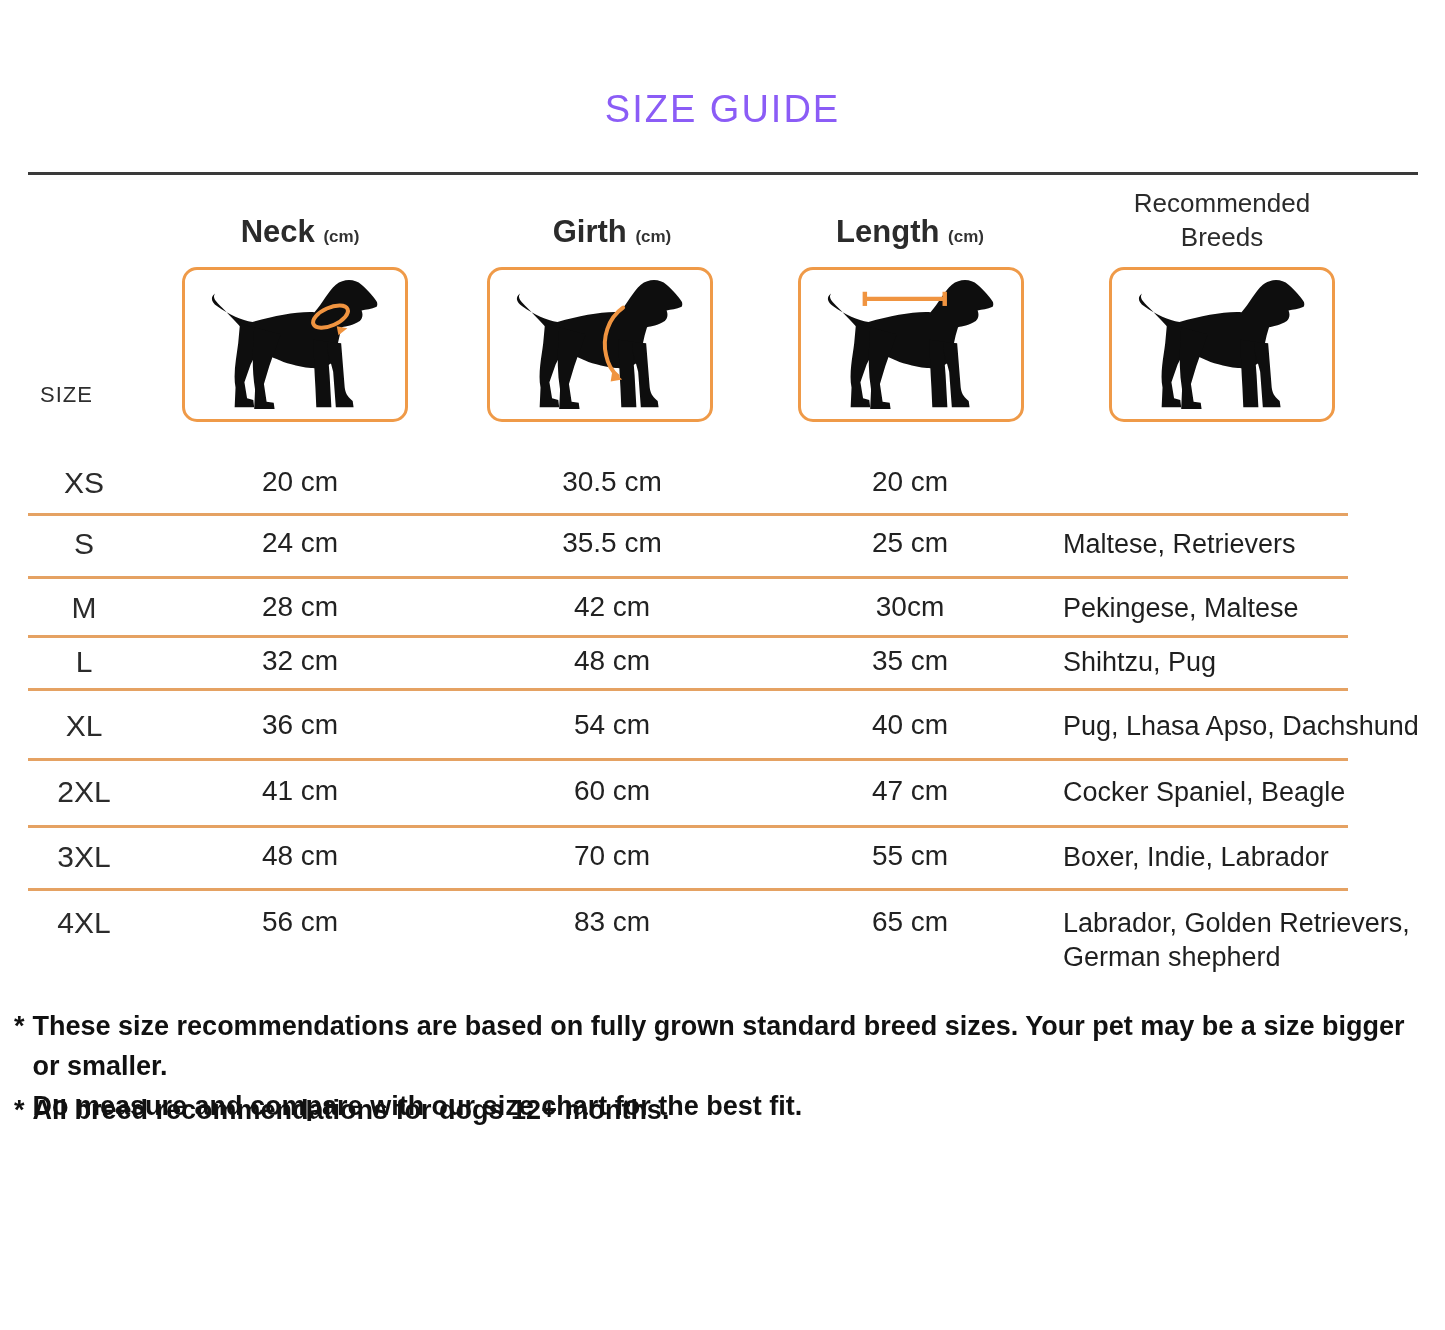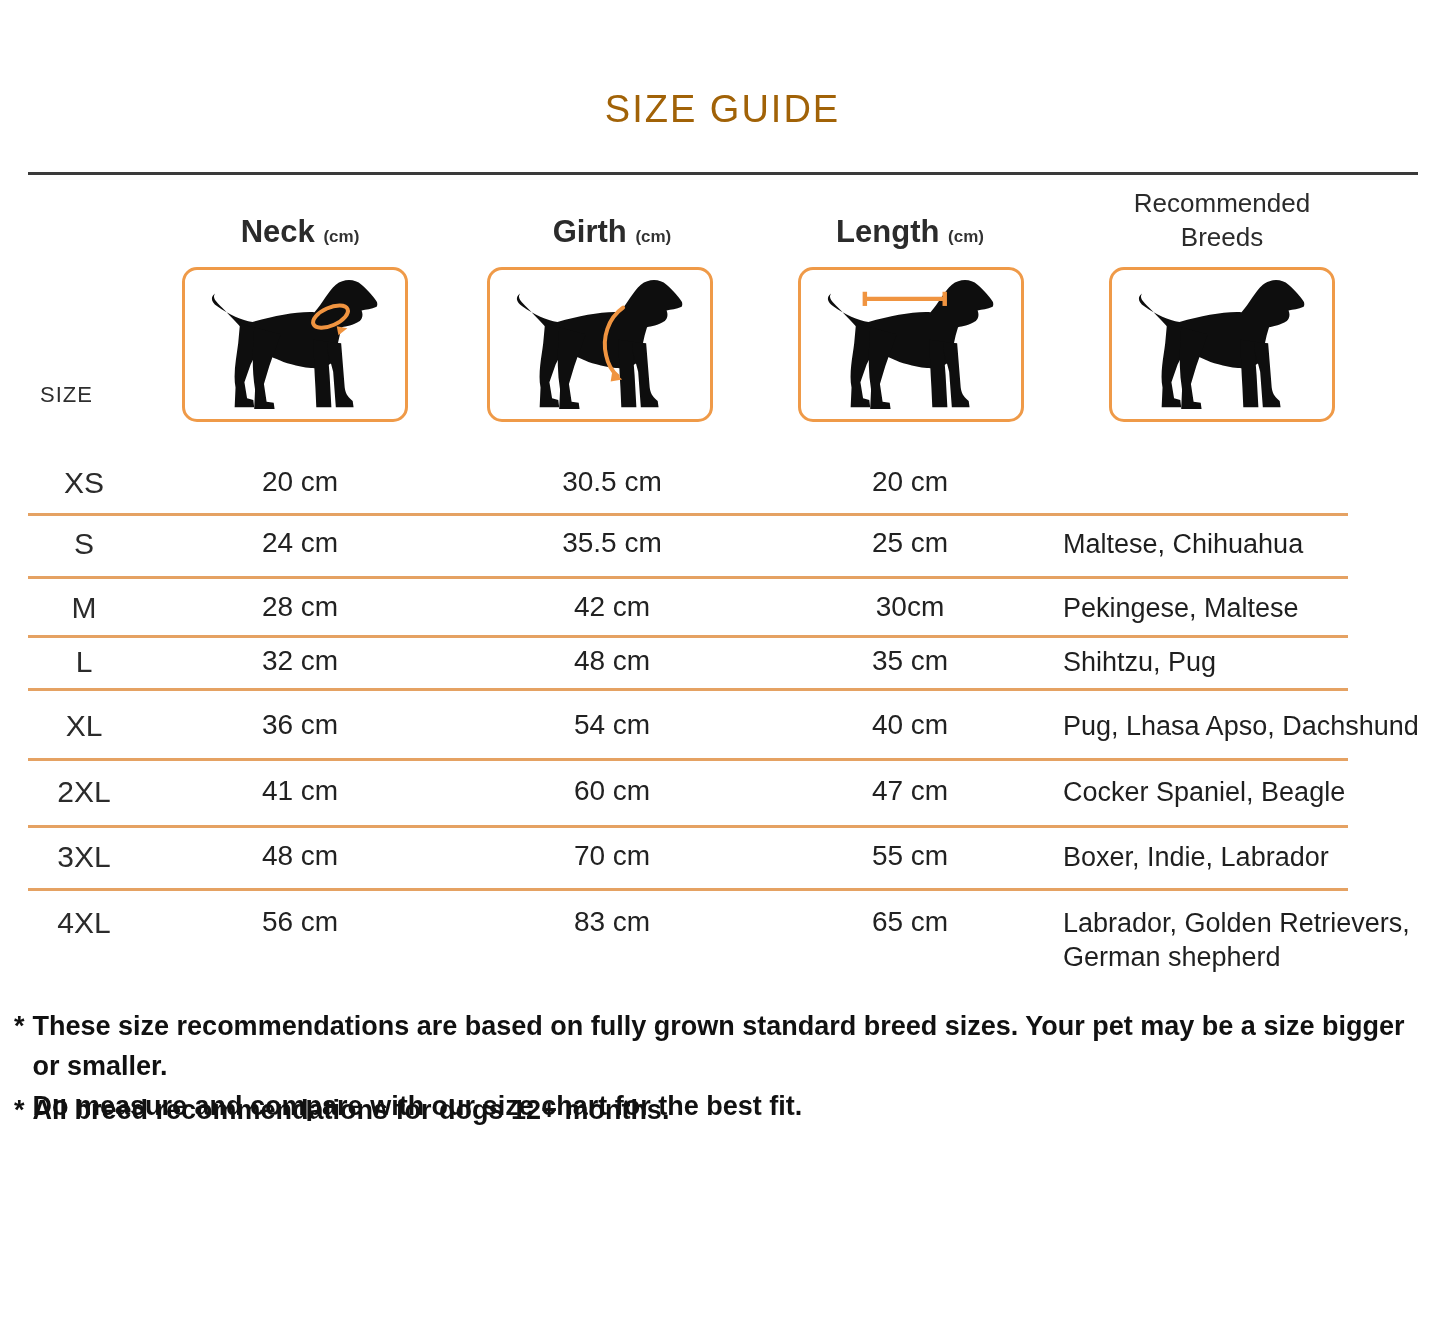--- a/index.html
+++ b/index.html
@@ -8,21 +8,21 @@
     width:1445px;height:1330px;
     background:#ffffff;
     font-family:"Liberation Sans", sans-serif;
     color:#262626;
     overflow:hidden;
   }
   .title{
     position:absolute;top:88px;left:0;width:1445px;
     text-align:center;
     font-size:38px;font-weight:400;letter-spacing:2px;
-    color:#a16207;
+    color:#8b5cf6;
   }
   .header-rule{
     position:absolute;top:172px;left:28px;
     width:1390px;height:3px;background:#3a3a3a;
   }
   .col-header{
     position:absolute;top:214px;height:42px;
     text-align:center;color:#2b2b2b;
     font-size:31px;font-weight:bold;white-space:nowrap;
   }
@@ -151,21 +151,21 @@
     <div class="cell girth-cell">30.5 cm</div>
     <div class="cell length-cell">20 cm</div>
   </div>
   <div class="divider" style="top:513px"></div>
 
   <div class="trow" style="top:527px">
     <div class="cell size-cell">S</div>
     <div class="cell neck-cell">24 cm</div>
     <div class="cell girth-cell">35.5 cm</div>
     <div class="cell length-cell">25 cm</div>
-    <div class="cell breeds-cell">Maltese, Chihuahua</div>
+    <div class="cell breeds-cell">Maltese, Retrievers</div>
   </div>
   <div class="divider" style="top:576px"></div>
 
   <div class="trow" style="top:591px">
     <div class="cell size-cell">M</div>
     <div class="cell neck-cell">28 cm</div>
     <div class="cell girth-cell">42 cm</div>
     <div class="cell length-cell">30cm</div>
     <div class="cell breeds-cell">Pekingese, Maltese</div>
   </div>

